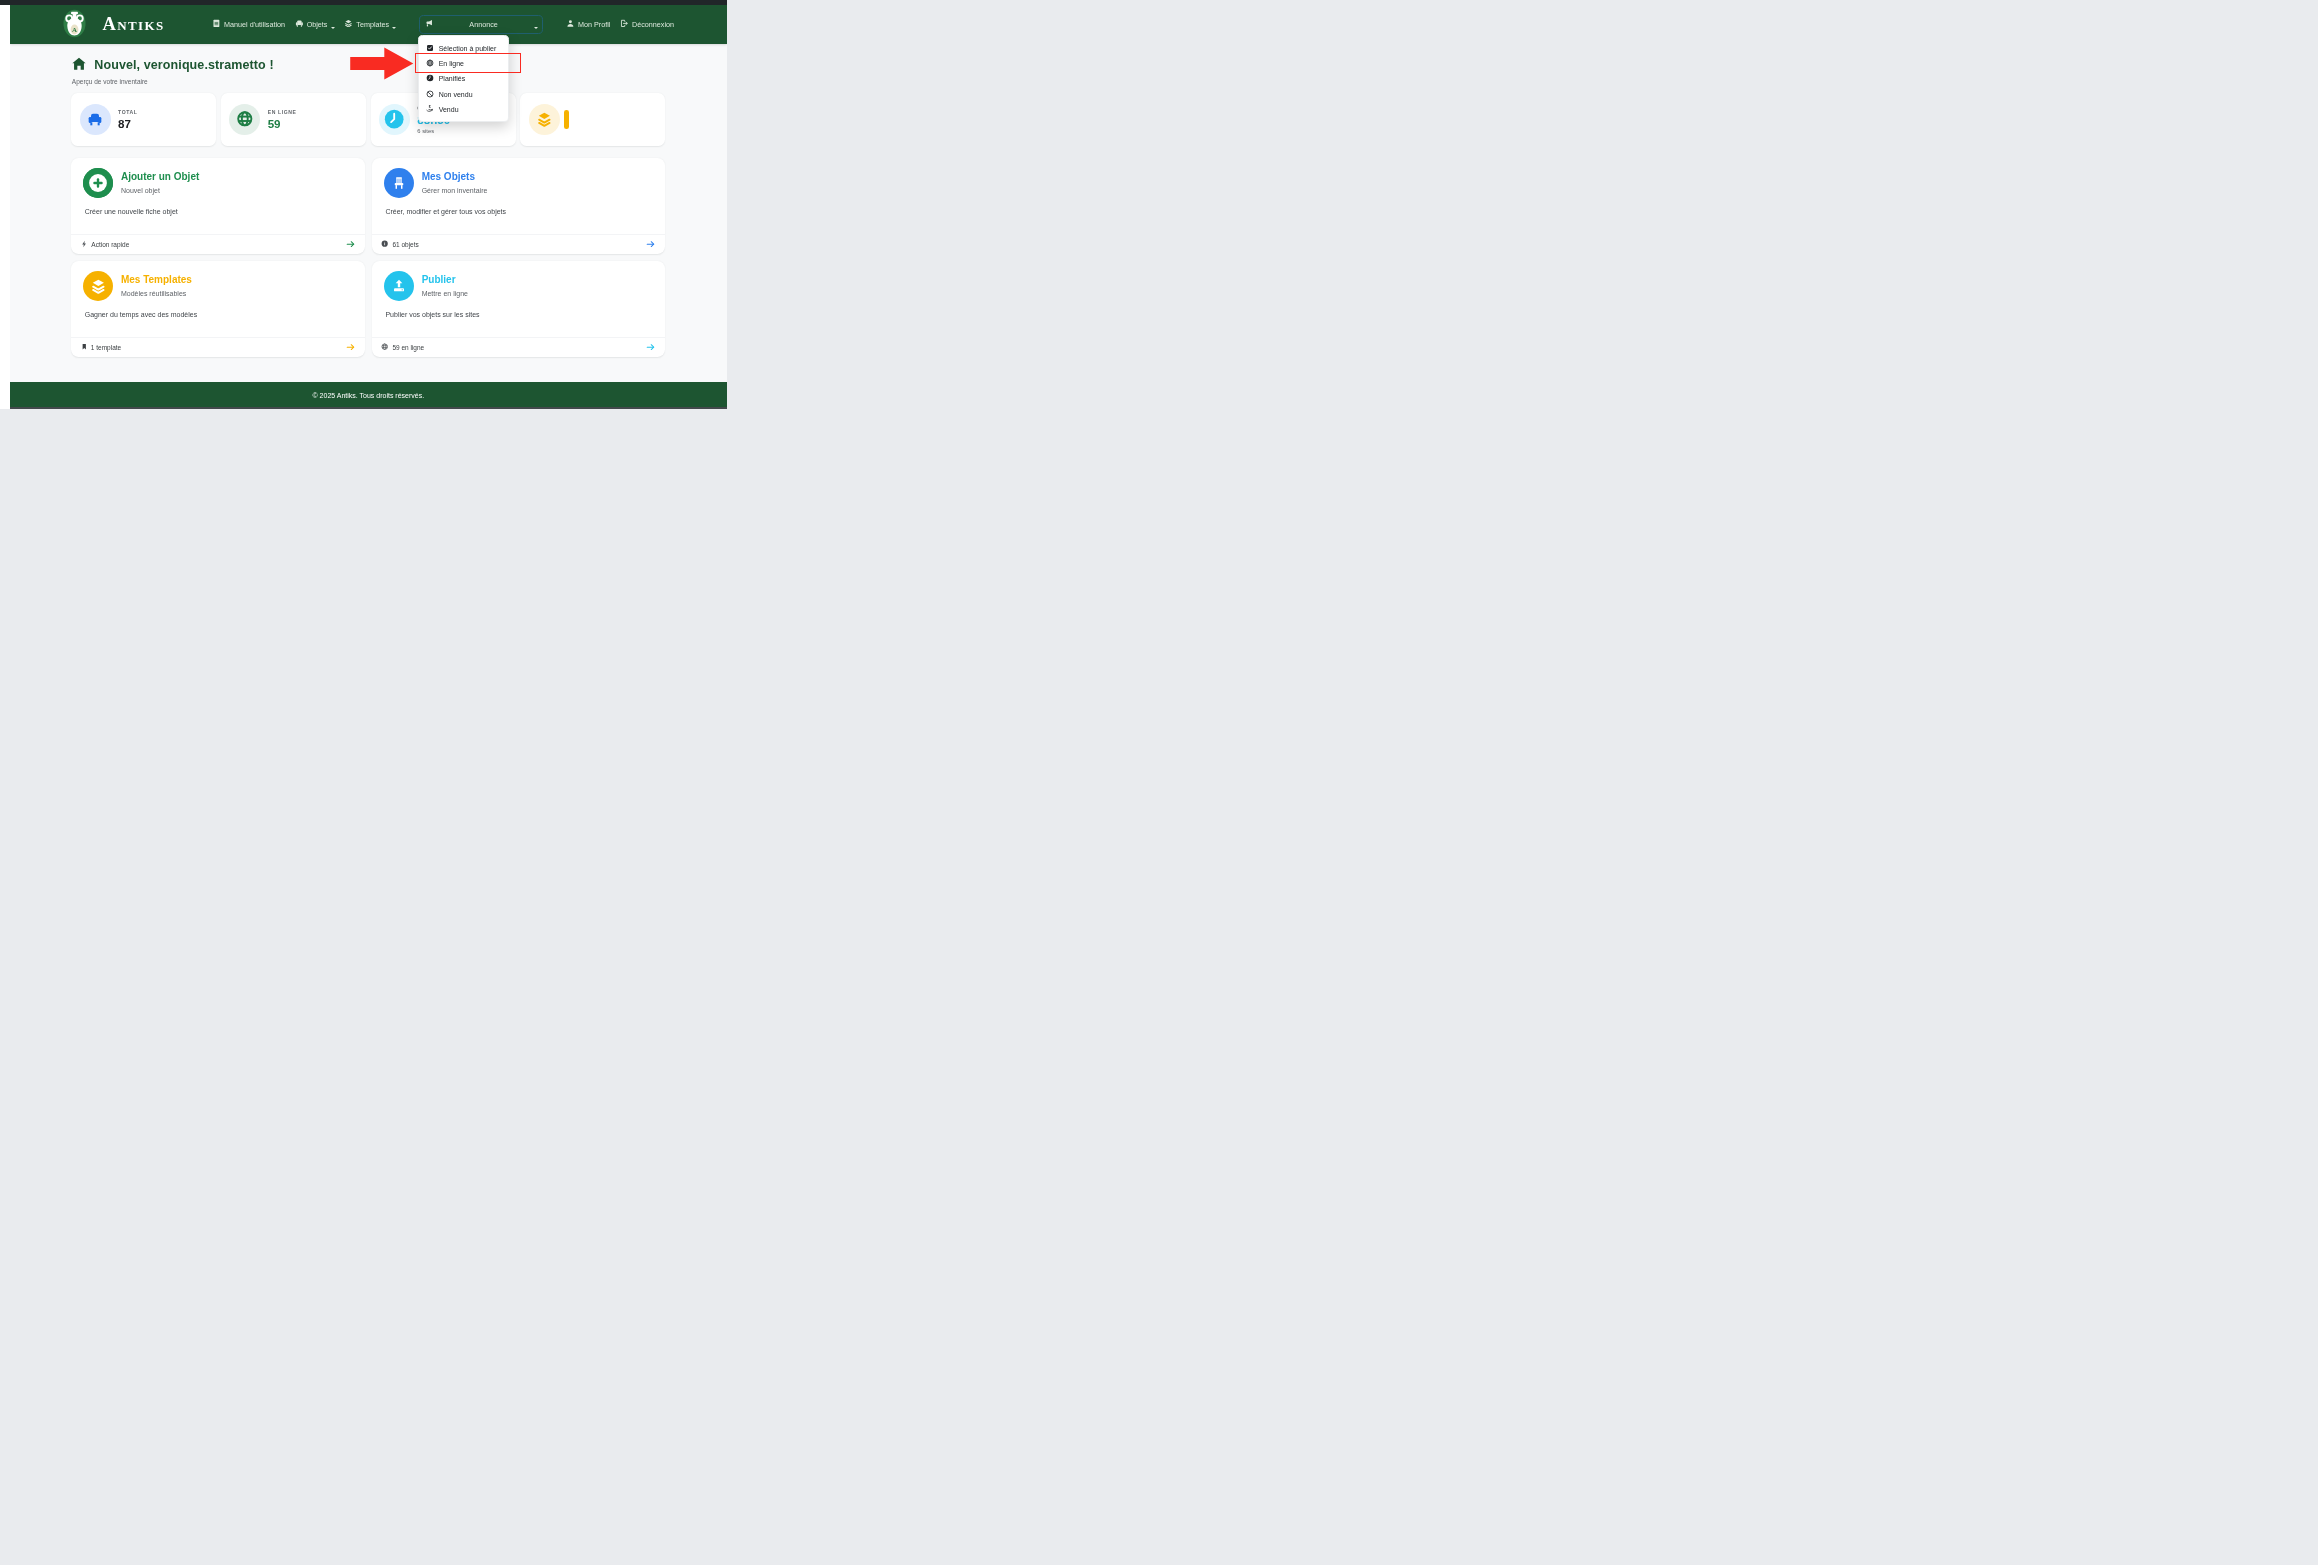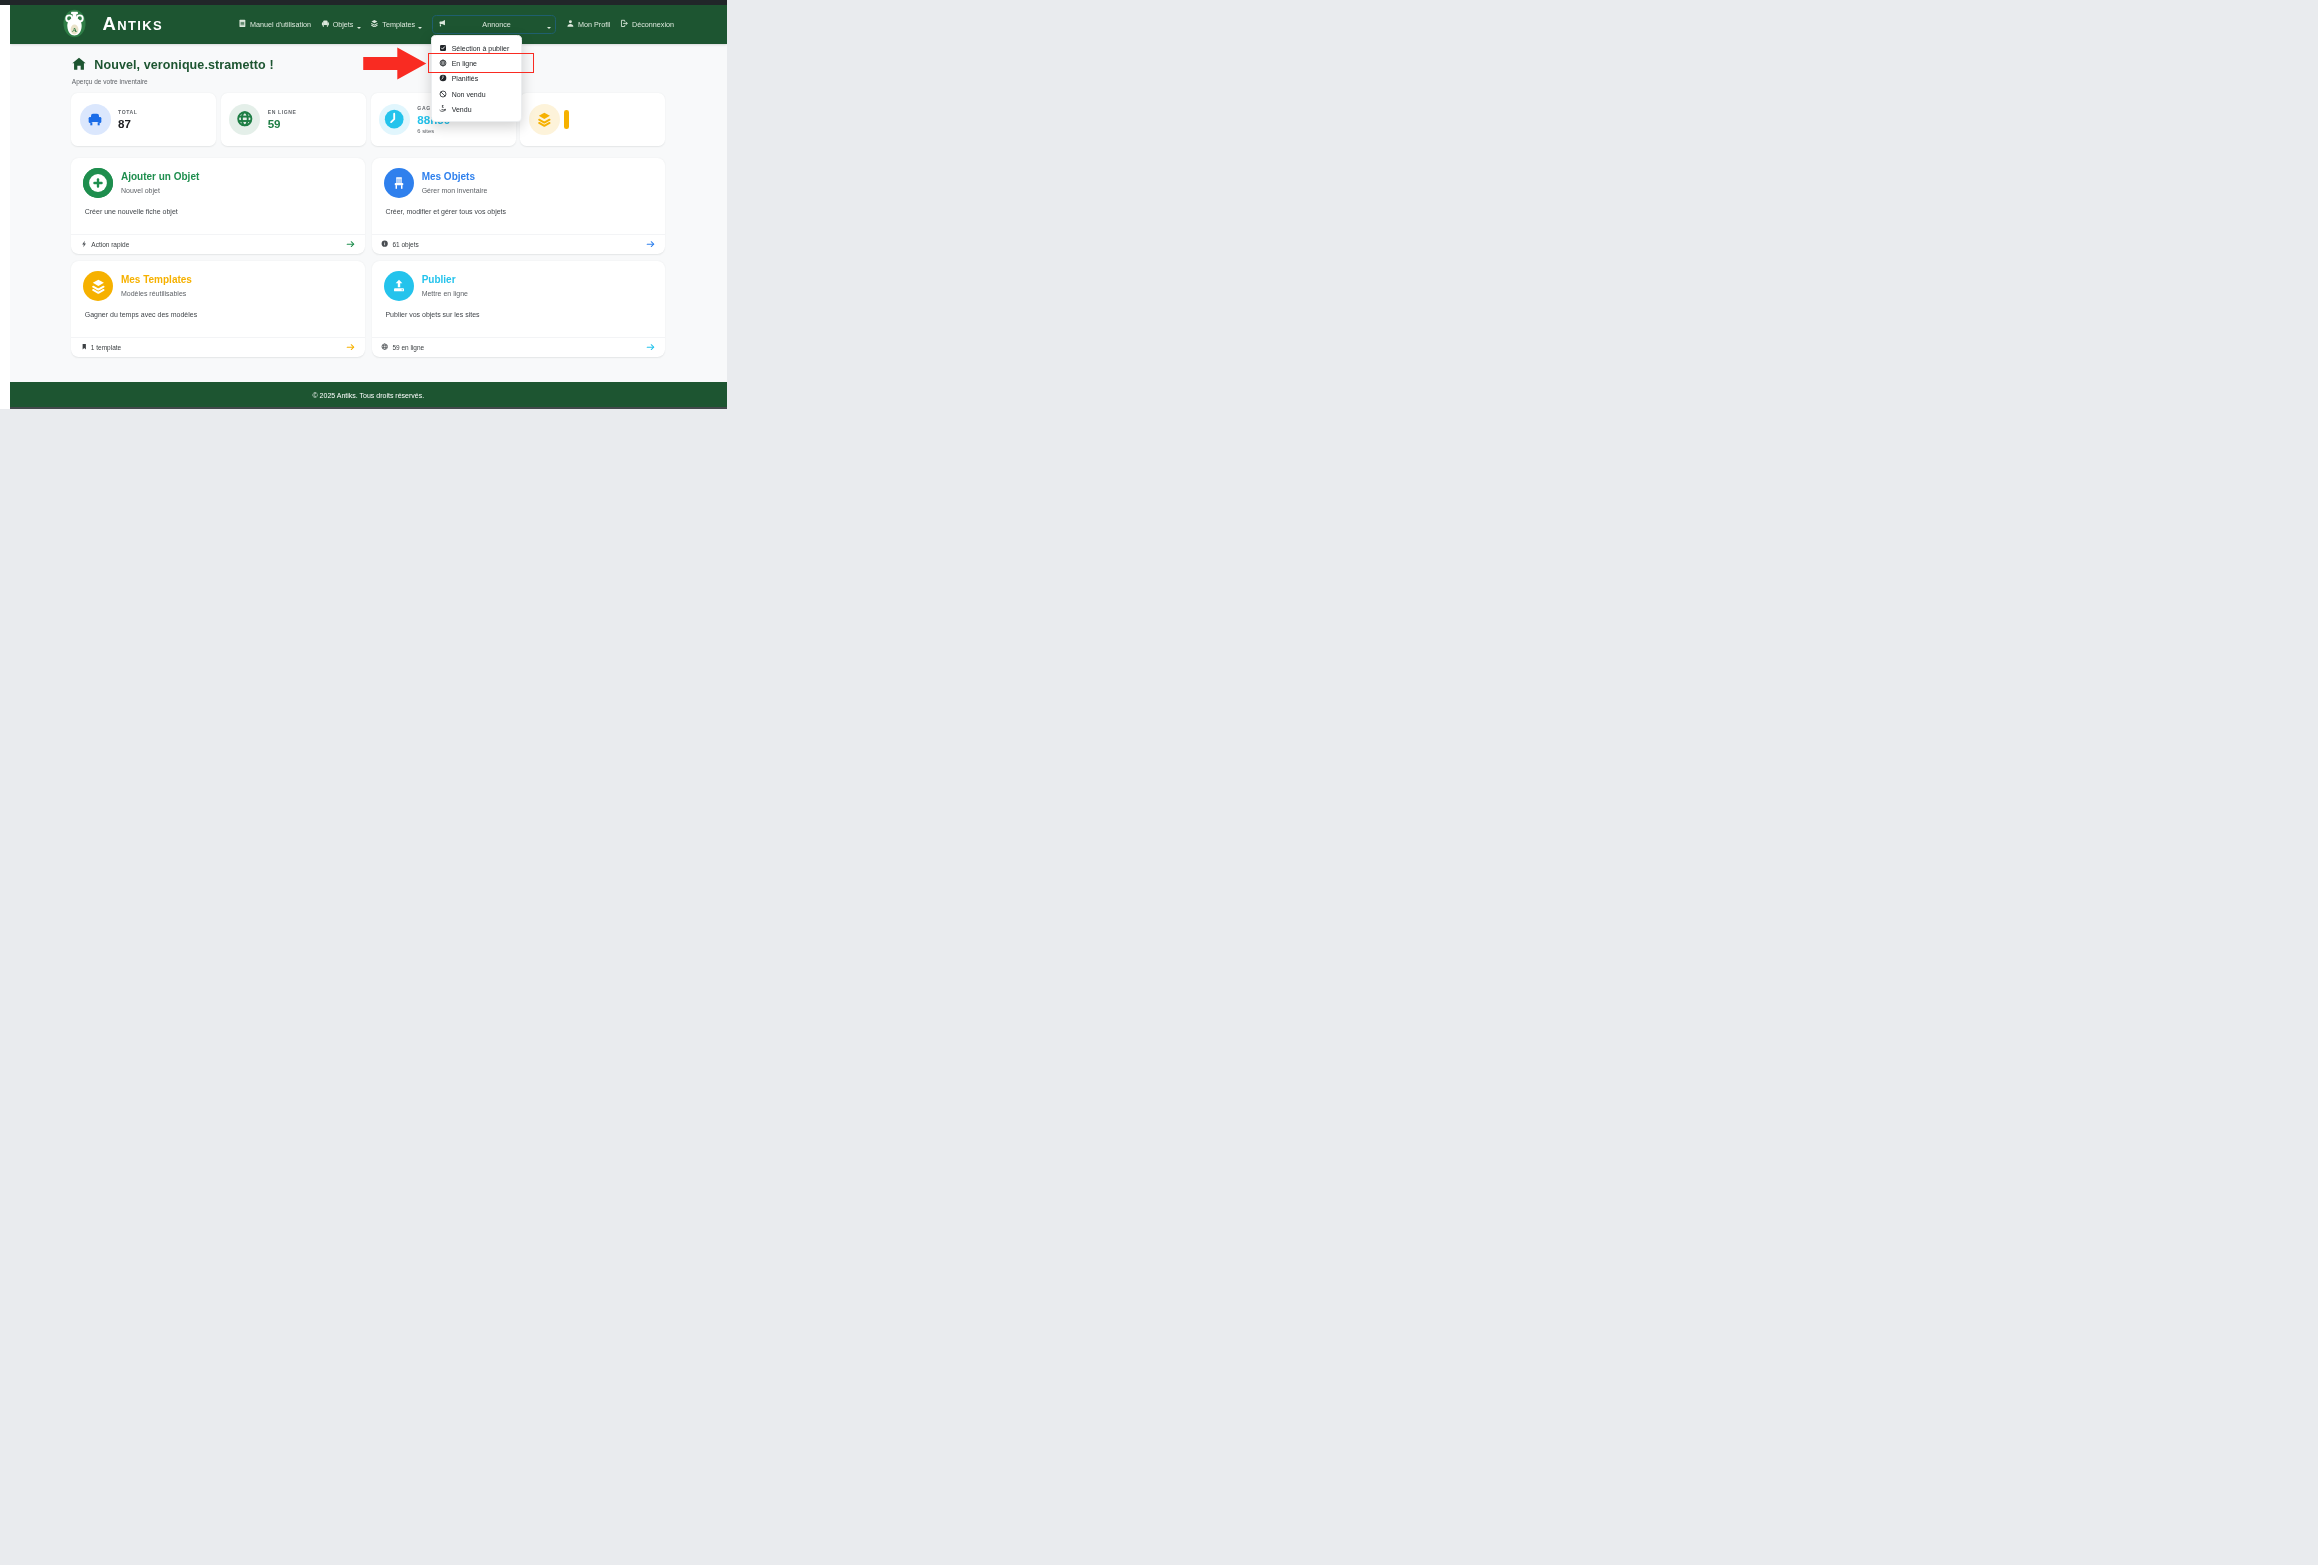--- a/index.html
+++ b/index.html
@@ -12,29 +12,29 @@
   .left-strip{position:absolute;top:4.6px;left:0;width:9.7px;height:404px;background:#ffffff;z-index:55;}
   .app{position:absolute;left:9.7px;top:4.6px;right:0;bottom:0;background:#f8f9fa;overflow:hidden;}
 
   
   .header{
     height:39px;background:#1d5531;display:flex;align-items:center;
     padding:0 53px;box-shadow:0 0.9px 2.8px rgba(0,0,0,.22);position:relative;z-index:40;
   }
   .brand{display:flex;align-items:center;gap:16.7px;cursor:pointer;}
   .brand-name{
-    font-family:Liberation Sans, sans-serif;font-variant:small-caps;
+    font-family:Liberation Serif, serif;font-variant:small-caps;
     font-size:18.5px;font-weight:600;color:#ffffff;letter-spacing:1.4px;line-height:1;
   }
   .nav{margin-left:auto;display:flex;align-items:center;gap:9.7px;color:#dce8dc;font-size:7.2px;}
   .nav-item{display:flex;align-items:flex-end;gap:3.2px;white-space:nowrap;cursor:pointer;}
   .nav-item svg{flex:none;}
   .caret{width:0;height:0;border-left:2.3px solid transparent;border-right:2.3px solid transparent;
          border-top:2.8px solid #dce8dc;margin-top:0.9px;}
-  .nav-annonce{position:relative;border:1.9px solid #1f5f6e;border-radius:4.6px;padding:3.2px 4.6px;margin:0 0;gap:36px;}
+  .nav-annonce{position:relative;border:1.9px solid #1f5f6e;border-radius:4.6px;padding:3.2px 4.6px;margin:0 13px;gap:36px;}
 
   
   .dropdown{
     position:absolute;left:-1.9px;top:calc(100% + 2.8px);width:89px;background:#ffffff;
     border:0.5px solid #ebedef;border-radius:4.6px;box-shadow:0 4.6px 13px rgba(0,0,0,.18);
     padding:4.2px 0;z-index:50;
   }
   .dd-item{display:flex;align-items:center;gap:5.1px;height:15.3px;padding:0 6.5px;
            font-size:7px;font-weight:500;color:#22262a;cursor:pointer;}
   .dd-item svg{flex:none;}

